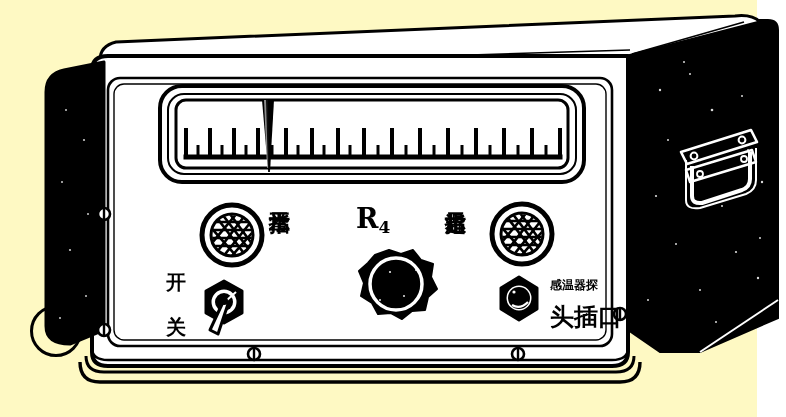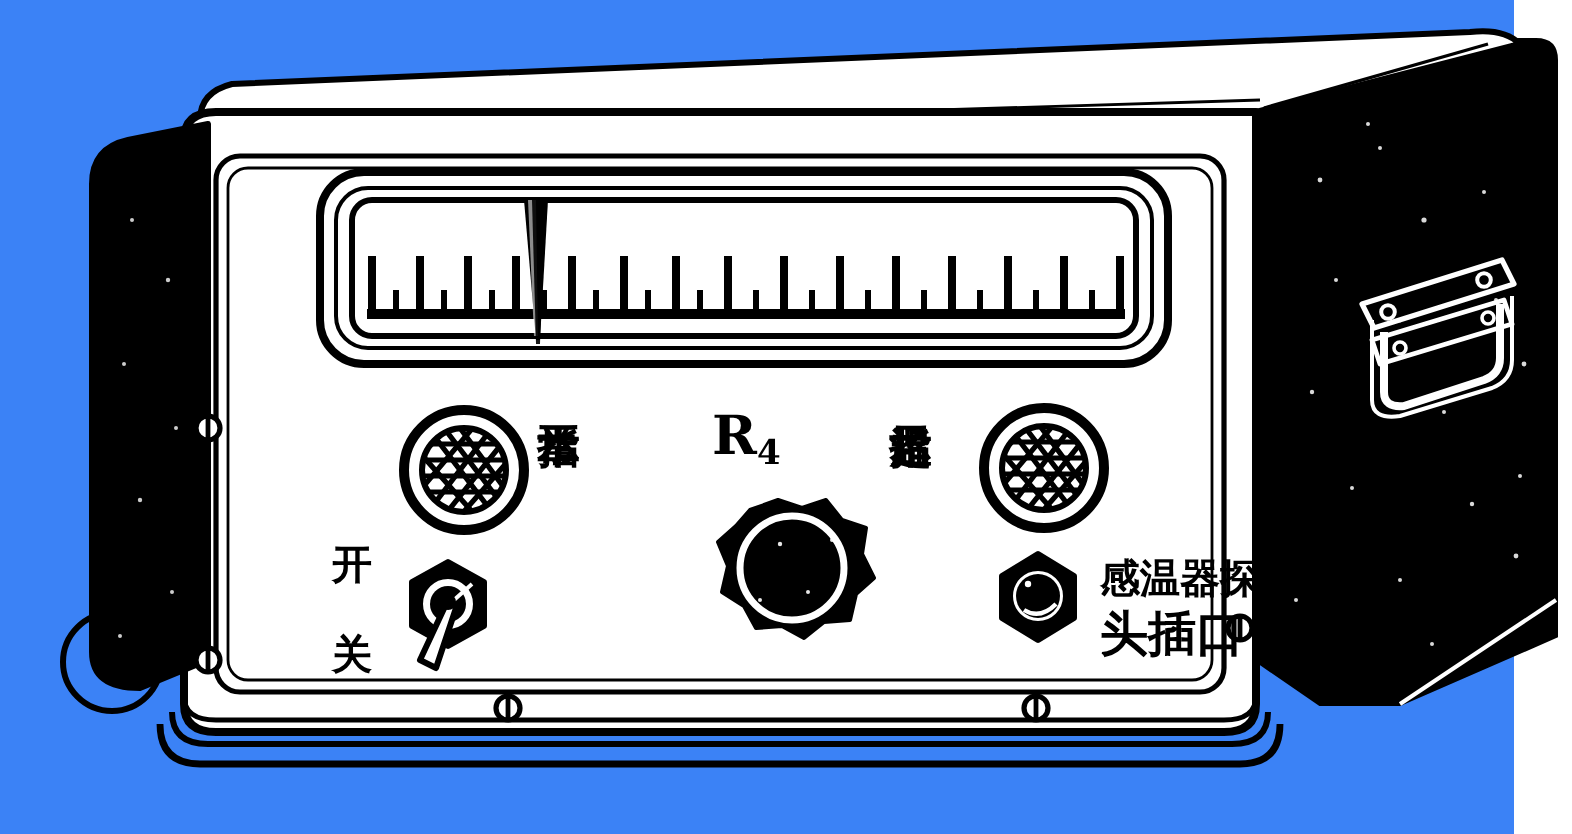--- a/index.html
+++ b/index.html
@@ -1,18 +1,18 @@
 <!DOCTYPE html>
 <html><head>
 <meta charset="utf-8">
 <style>
   html,body{margin:0;padding:0;background:#ffffff;}
   body{width:786px;height:417px;overflow:hidden;
        font-family:"DejaVu Sans","Liberation Sans",sans-serif;}
-  #stage{position:relative;width:757px;height:417px;background:#3b82f6;}
+  #stage{position:relative;width:757px;height:417px;background:#fef9c3;}
   #stage svg{position:absolute;left:0;top:0;}
   .txtbox{position:absolute;color:#000;font-weight:700;line-height:1.02;
           font-family:"DejaVu Sans","Liberation Sans",sans-serif;}
   .vtext{writing-mode:vertical-rl;text-orientation:upright;letter-spacing:0px;}
   .figno{position:absolute;left:30px;top:305px;width:46px;height:46px;
          border:3px solid #000;border-radius:50%;display:flex;
          align-items:center;justify-content:center;font-size:25px;
          font-family:"DejaVu Serif","Liberation Serif",serif;color:#000;}
 </style>
 </head>
@@ -232,19 +232,19 @@
   <div class="txtbox vtext" style="left:444px;top:196px;font-size:21px;">超温指示</div>
 
   <div class="txtbox" style="left:356px;top:205px;font-size:27px;font-family:'DejaVu Serif','Liberation Serif',serif;">
     <span>R</span><span style="font-size:17px;vertical-align:-5px;">4</span>
   </div>
 
   <div class="txtbox" style="left:166px;top:272px;font-size:20px;">开</div>
 
   <div class="txtbox" style="left:166px;top:317px;font-size:20px;">关</div>
 
-  <div class="txtbox" style="left:550px;top:279px;font-size:20px;">感温器探</div>
+  <div class="txtbox" style="left:550px;top:279px;font-size:12px;">感温器探</div>
 
   <div class="txtbox" style="left:550px;top:305px;font-size:24px;">头插口</div>
 
   <div class="figno">5</div>
 
 </div>
 
 </body></html>

